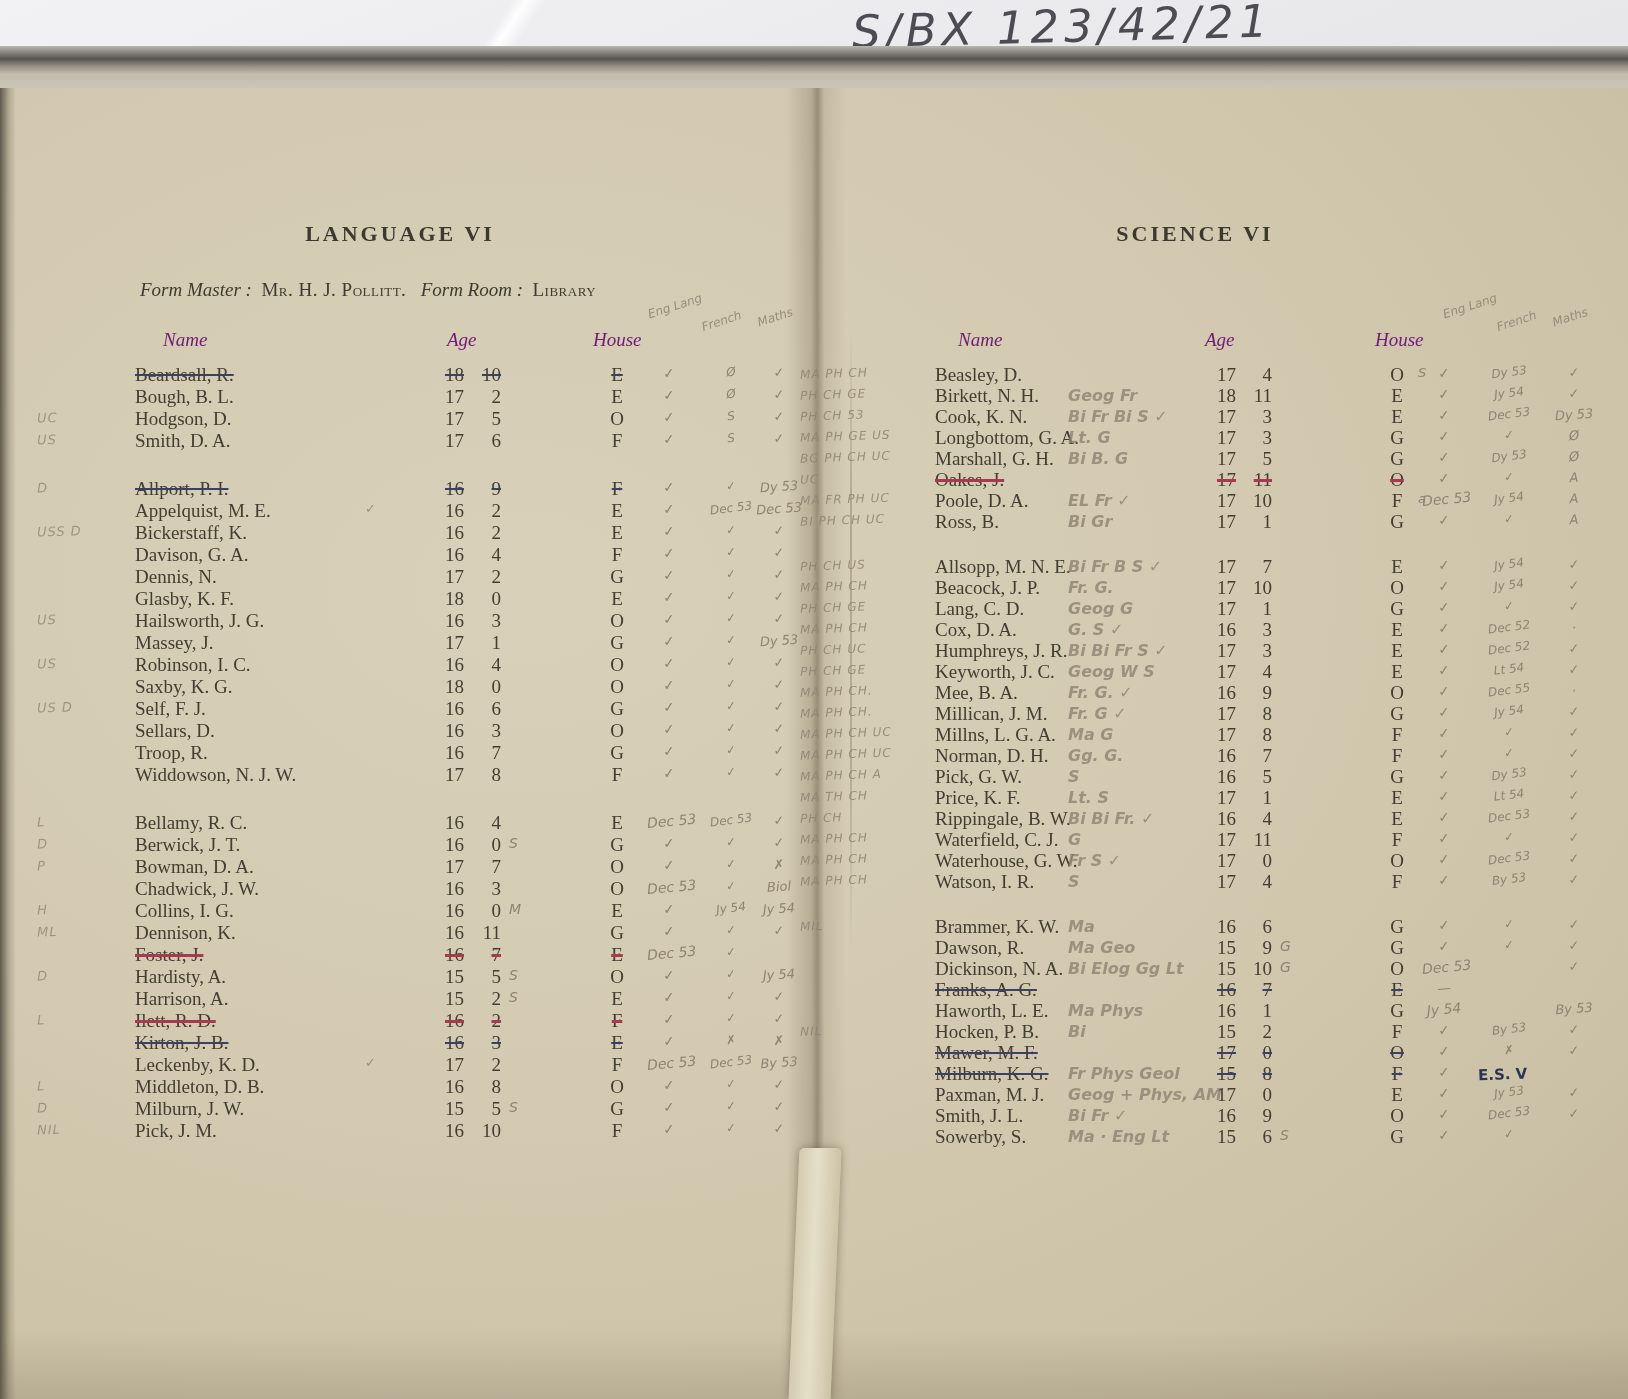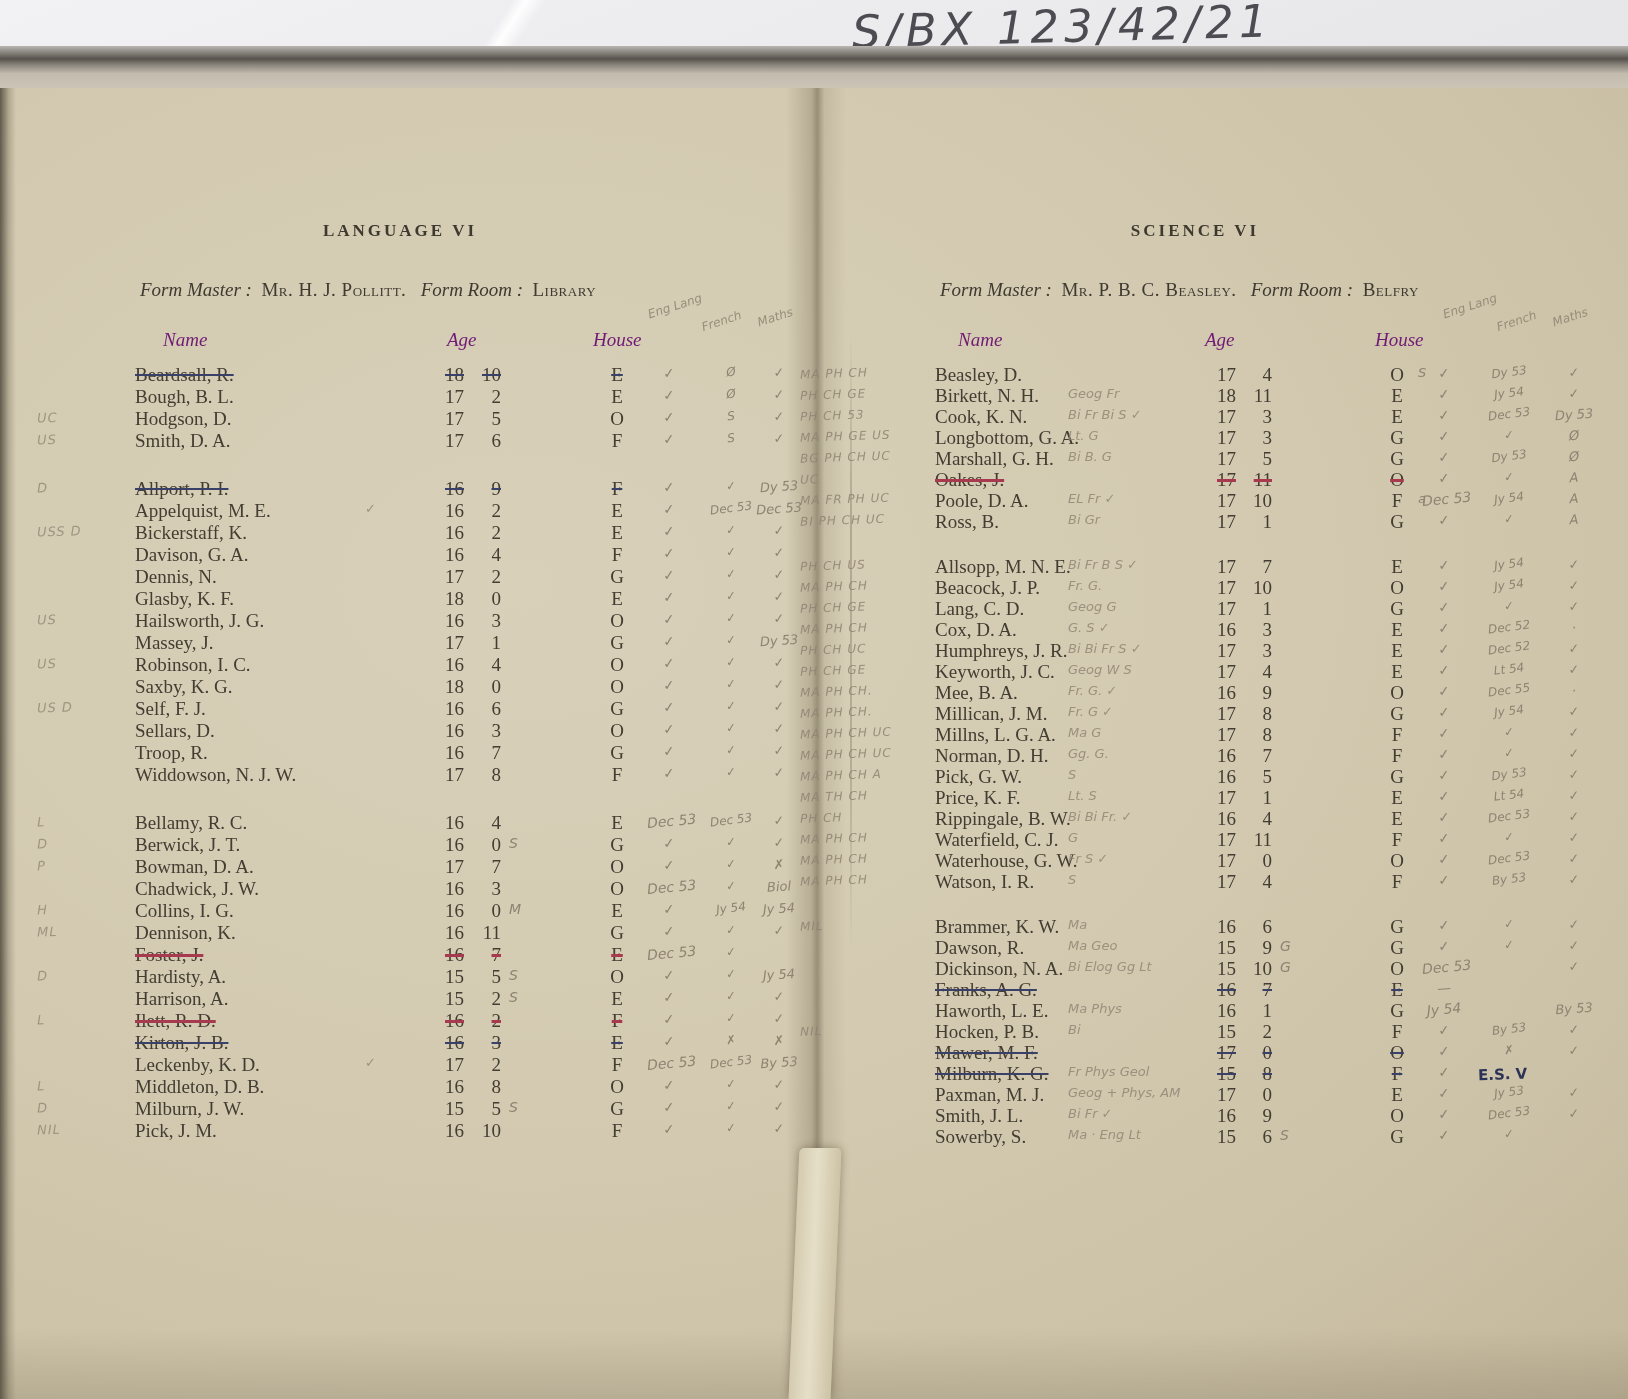--- a/index.html
+++ b/index.html
@@ -32,21 +32,21 @@
   .tear{position:absolute;left:794px;top:1148px;width:42px;height:251px;
     background:linear-gradient(90deg,#d4cbb0,#e6dfc8 45%,#cdc3a6);
     box-shadow:0 0 8px rgba(80,68,45,.45);transform:skewX(-2.5deg);border-radius:5px 5px 0 0;}
 
   
   .page{position:absolute;top:215px;width:790px;height:1100px;}
   .page-left{left:35px;width:765px;}
   .page-right{left:830px;width:790px;}
 
   .page-title{position:absolute;left:0;top:6px;width:730px;text-align:center;
-    font-size:17px;letter-spacing:3px;color:#3e392f;font-weight:bold;}
+    font-size:22px;letter-spacing:3px;color:#3e392f;font-weight:bold;}
   .form-line{position:absolute;top:64px;white-space:nowrap;font-size:19px;color:#3f3a30;}
   .page-left .form-line{left:105px;}
   .page-right .form-line{left:110px;}
   .form-line .lbl{font-style:italic;}
   .form-line .val{font-variant:small-caps;letter-spacing:.5px;}
 
   .col-head{position:absolute;top:114px;font-style:italic;font-size:19px;color:#701a75;}
   .ch-name{left:128px;} .page-right .ch-name{left:128px;}
   .ch-age-l{left:412px;} .ch-house-l{left:558px;}
   .ch-age-r{left:375px;} .ch-house-r{left:545px;}
@@ -61,21 +61,21 @@
   .row.gap{height:26px;}
   .page-right .row.gap{height:24px;}
   .row span{position:absolute;display:block;white-space:nowrap;}
 
   .print{color:#433d32;font-size:19px;line-height:20px;}
   .cell-m{left:2px;width:92px;font-size:13px;letter-spacing:1px;opacity:.75;transform:rotate(-2deg);}
   .page-right .cell-m{left:-30px;width:158px;font-size:12px;opacity:.85;}
   .cell-name{left:100px;width:300px;}
   .page-right .cell-name{left:105px;width:245px;}
   .cell-mid{left:330px;width:90px;font-size:13px;opacity:.8;}
-  .page-right .cell-mid{left:238px;width:138px;font-size:13px;}
+  .page-right .cell-mid{left:238px;width:138px;font-size:16px;font-weight:bold;}
   .cell-y{left:395px;width:34px;text-align:right;}
   .cell-mo{left:436px;width:30px;text-align:right;}
   .cell-s{left:474px;width:30px;font-size:14px;}
   .page-right .cell-y{left:372px;}
   .page-right .cell-mo{left:412px;}
   .page-right .cell-s{left:450px;width:26px;}
   .cell-h{left:565px;width:34px;text-align:center;}
   .page-right .cell-h{left:550px;}
   .cell-hs{left:602px;width:30px;font-size:13px;}
   .page-right .cell-hs{left:588px;width:26px;}
@@ -615,26 +615,20 @@
       <span class="pencil cell-c1">✓</span>
       <span class="pencil cell-c2">✓</span>
       <span class="pencil cell-c3">✓</span>
       <span class="cell-n"></span>
     </div>
     </div>
 </div>
 
 <div class="page page-right">
   <div class="page-title">SCIENCE VI</div>
-  <div class="form-line">
-    <span class="lbl">Form Master :</span>&nbsp;
-    <span class="val">Mr. P. B. C. Beasley.</span>&nbsp;&nbsp;
-    <span class="lbl">Form Room :</span>&nbsp;
-    <span class="val">Belfry</span>
-  </div>
   <div class="col-head ch-name">Name</div>
   <div class="col-head ch-age-r">Age</div>
   <div class="col-head ch-house-r">House</div>
   <div class="pencil pencil-colhead pc1">Eng Lang</div>
   <div class="pencil pencil-colhead pc2">French</div>
   <div class="pencil pencil-colhead pc3">Maths</div>
 
   <div class="rows">
 
   <div class="row">

